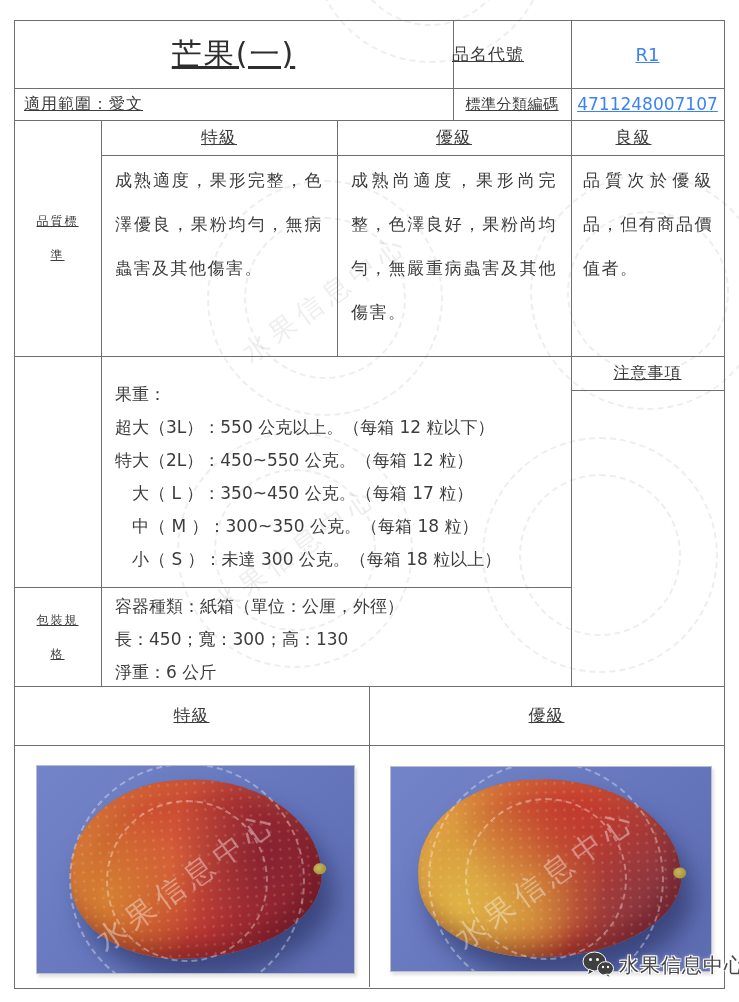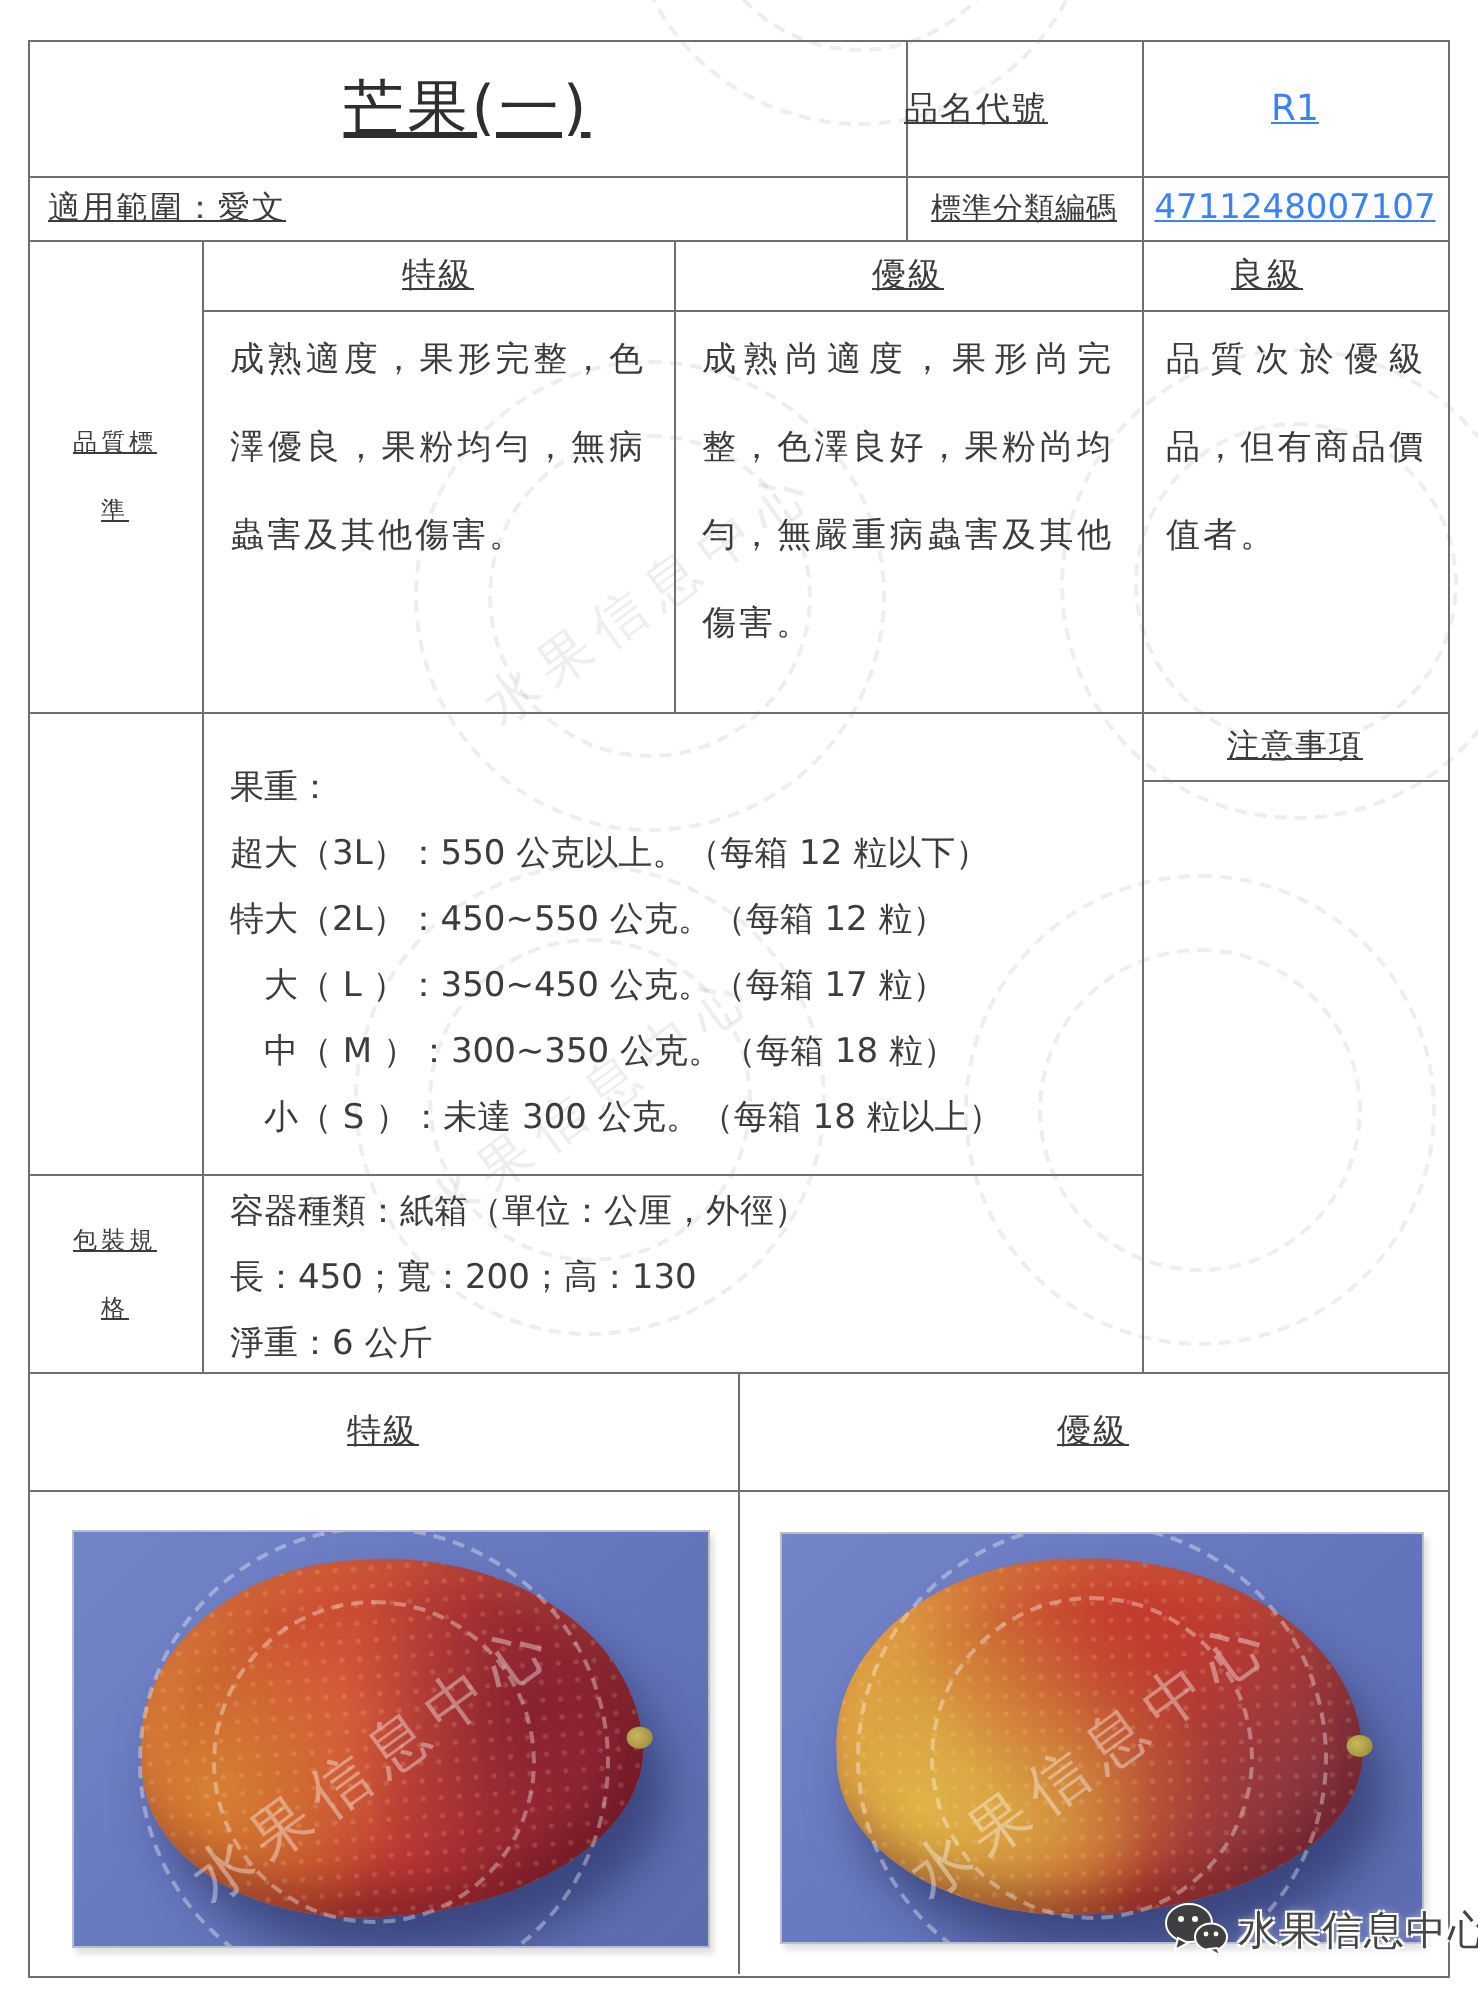--- a/index.html
+++ b/index.html
@@ -131,21 +131,21 @@
     <div>　小（ S ）：未達 300 公克。（每箱 18 粒以上）</div>
   </div>
   <div class="cell lab16" style="left:571px;top:356px;width:153px;height:34px">注意事項</div>
   <div class="cell" style="left:571px;top:390px;width:153px;height:296px"></div>
 
   <div class="cell" style="left:14px;top:587px;width:87px;height:99px">
     <div class="rowlabel">包裝規格</div>
   </div>
   <div class="lines" style="left:115px;top:590px;width:446px">
     <div>容器種類：紙箱（單位：公厘，外徑）</div>
-    <div>長：450；寬：200；高：130</div>
+    <div>長：450；寬：300；高：130</div>
     <div>淨重：6 公斤</div>
   </div>
 
   <div class="cell lab17" style="left:14px;top:686px;width:355px;height:59px">特級</div>
   <div class="cell lab17" style="left:369px;top:686px;width:355px;height:59px">優級</div>
 
   <div class="photo" style="left:36px;top:765px;width:317px;height:207px">
     <div class="mango m-left" style="left:33px;top:13px;width:251px;height:179px;transform:rotate(-4deg)">
       <div class="body"></div>
       <div class="stem"></div>

